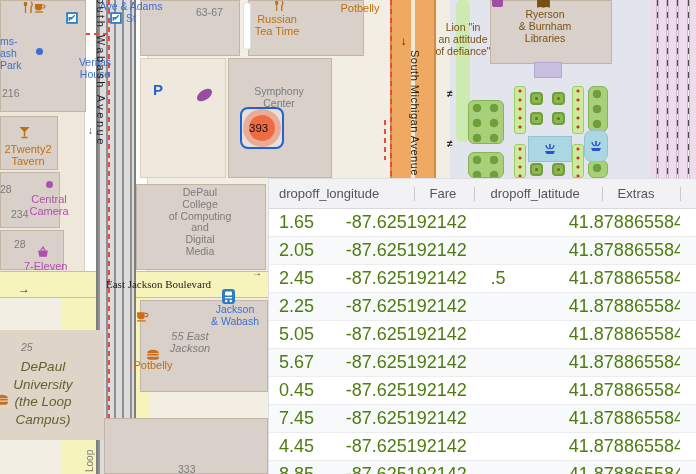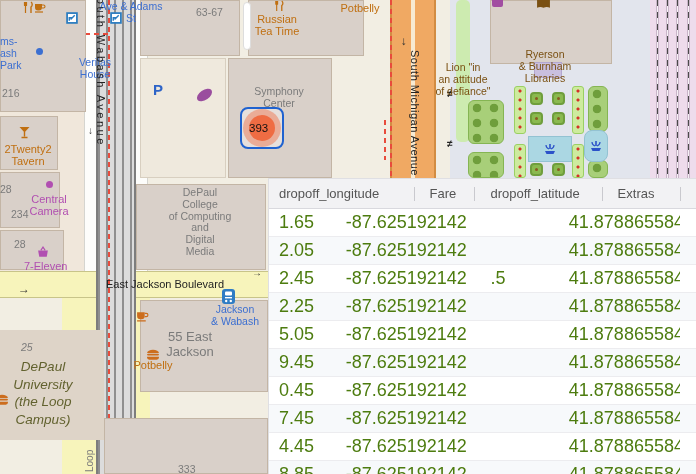--- a/index.html
+++ b/index.html
@@ -31,21 +31,21 @@
   .tree::after{content:"";position:absolute;left:3px;top:3px;width:3px;height:3px;border-radius:50%;background:#8a5a22;}
   .pool{background:#abd7e3;border:1px solid #93c2d2;display:flex;align-items:center;justify-content:center;}
   .purple-ellipse{width:17px;height:10px;border-radius:50%;background:#9a4d9e;transform:rotate(-35deg);}
   .dot{border-radius:50%;}
   
   .lbl{position:absolute;white-space:pre-line;text-align:center;line-height:1.12;font-size:10.5px;}
   .blue{color:#3c6fd1;}
   .gray{color:#7b7b7b;}
   .poi{color:#c06f10;}
   .shop{color:#b14fb1;}
-  .brown{color:#7a5012;margin-top:40px;}
+  .brown{color:#7a5012;}
   .olive{color:#62622f;font-style:italic;font-size:13.5px;line-height:1.3;}
   .street{color:#222;font-size:11px;white-space:nowrap;}
   .vrot{transform-origin:0 0;transform:rotate(90deg);letter-spacing:2.5px;}
   .vrot-ccw{transform-origin:0 0;transform:rotate(-90deg);}
   .arrow{color:#333;font-size:12px;line-height:1;}
   .parkP{color:#2e64c7;font-weight:bold;font-size:15px;}
   .barrier{color:#222;font-size:10px;font-weight:bold;}
   
   .sel-box{border:2.5px solid #1f62d0;border-radius:8px;background:rgba(255,255,255,0.35);}
   .halo{border-radius:50%;background:rgba(239,108,67,0.45);}
@@ -224,39 +224,39 @@
   <span class="lbl gray" style="left:246px;top:86px;width:66px;">Symphony
 Center</span>
   <span class="lbl gray" style="left:148px;top:187px;width:104px;font-size:10.5px;">DePaul
 College
 of Computing
 and
 Digital
 Media</span>
   <span class="lbl blue" style="left:206px;top:304px;width:58px;">Jackson
 &amp; Wabash</span>
-  <span class="lbl gray" style="left:160px;top:330px;width:60px;font-size:13px;">55 East
+  <span class="lbl gray" style="left:160px;top:330px;width:60px;font-size:11px;font-style:italic;">55 East
 Jackson</span>
   <span class="lbl poi" style="left:128px;top:359px;width:50px;font-size:11px;">Potbelly</span>
   <span class="lbl gray" style="left:21px;top:342px;font-style:italic;">25</span>
   <span class="lbl olive" style="left:2px;top:358px;width:82px;">DePaul
 University
 (the Loop
 Campus)</span>
   <span class="lbl gray" style="left:178px;top:464px;">333</span>
   <span class="lbl brown" style="left:426px;top:22px;width:74px;">Lion "in
 an attitude
 of defiance"</span>
   <span class="lbl brown" style="left:505px;top:9px;width:80px;">Ryerson
 &amp; Burnham
 Libraries</span>
 
   <span class="lbl street vrot" style="left:107px;top:-12px;">South Wabash Avenue</span>
   <span class="lbl street vrot" style="left:421px;top:50px;letter-spacing:0.5px;">South Michigan Avenue</span>
-  <span class="lbl street" style="left:106px;top:278px;">East Jackson Boulevard</span>
+  <span class="lbl street" style="left:106px;top:278px;font-family:Liberation Serif, serif;">East Jackson Boulevard</span>
   <span class="lbl gray vrot-ccw" style="left:84px;top:472px;font-size:10px;">Loop</span>
   <span class="lbl arrow" style="left:18px;top:283px;">→</span>
   <span class="lbl arrow" style="left:252px;top:268px;font-size:10px;">→</span>
   <span class="lbl arrow" style="left:400px;top:36px;transform:rotate(90deg);">→</span>
   <span class="lbl arrow" style="left:88px;top:126px;font-size:10px;">↓</span>
 
   <div class="abs sel-box" style="left:240px;top:107px;width:44px;height:42px;">
     <div class="abs halo" style="left:1px;top:0;width:38px;height:38px;"></div>
     <div class="abs core" style="left:7px;top:6px;width:26px;height:26px;">
       <span>393</span>
@@ -301,21 +301,21 @@
           <div class="td col-extra"></div>
         </div>
         <div class="tr">
           <div class="td col-fare">5.05</div>
           <div class="td col-dropoff_longitude">-87.625192142</div>
           <div class="td col-extras"></div>
           <div class="td col-dropoff_latitude">41.878865584</div>
           <div class="td col-extra"></div>
         </div>
         <div class="tr alt">
-          <div class="td col-fare">9.45</div>
+          <div class="td col-fare">5.67</div>
           <div class="td col-dropoff_longitude">-87.625192142</div>
           <div class="td col-extras"></div>
           <div class="td col-dropoff_latitude">41.878865584</div>
           <div class="td col-extra"></div>
         </div>
         <div class="tr">
           <div class="td col-fare">0.45</div>
           <div class="td col-dropoff_longitude">-87.625192142</div>
           <div class="td col-extras"></div>
           <div class="td col-dropoff_latitude">41.878865584</div>

